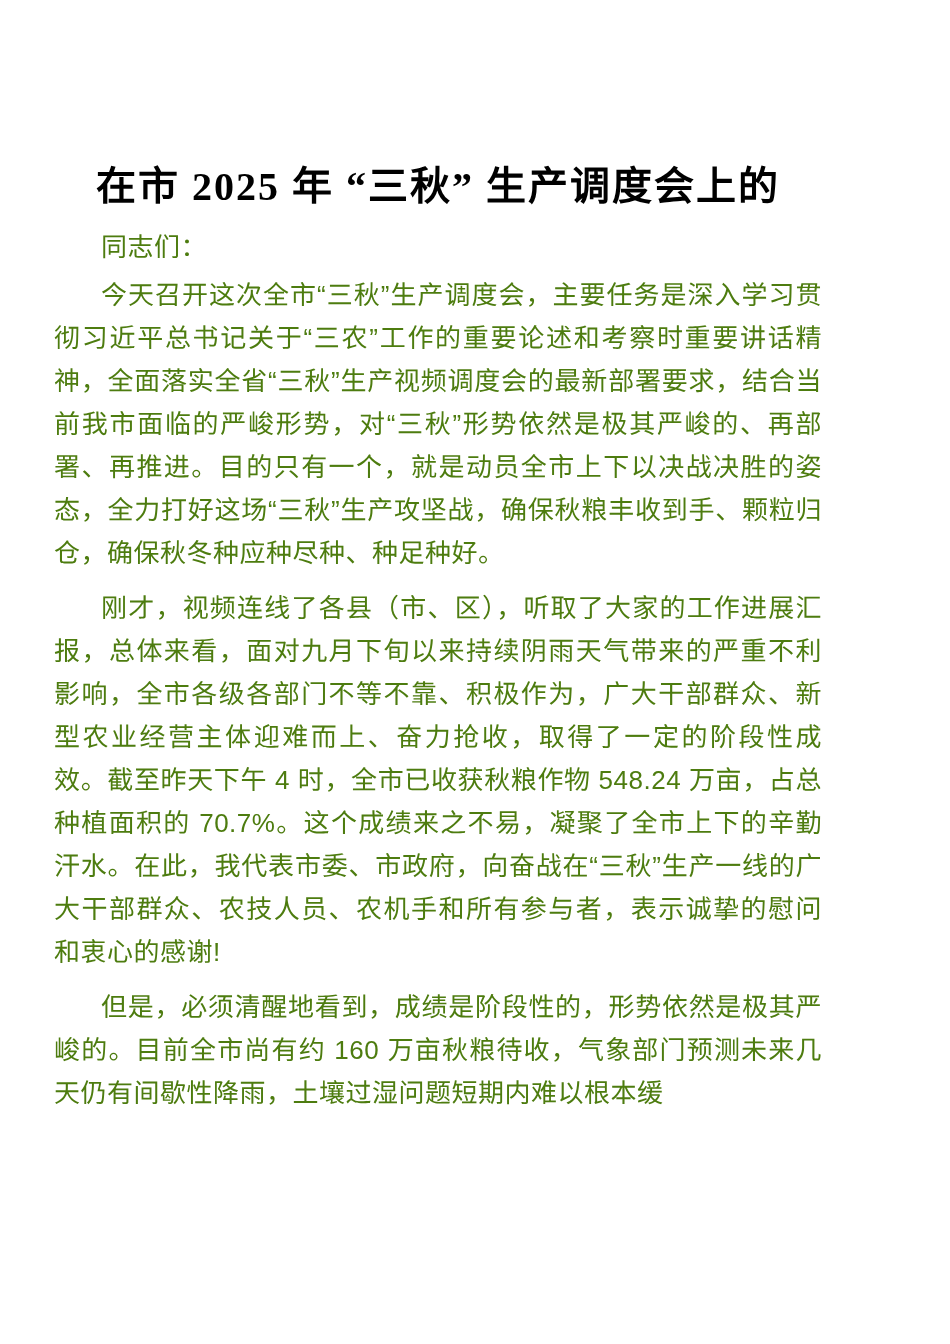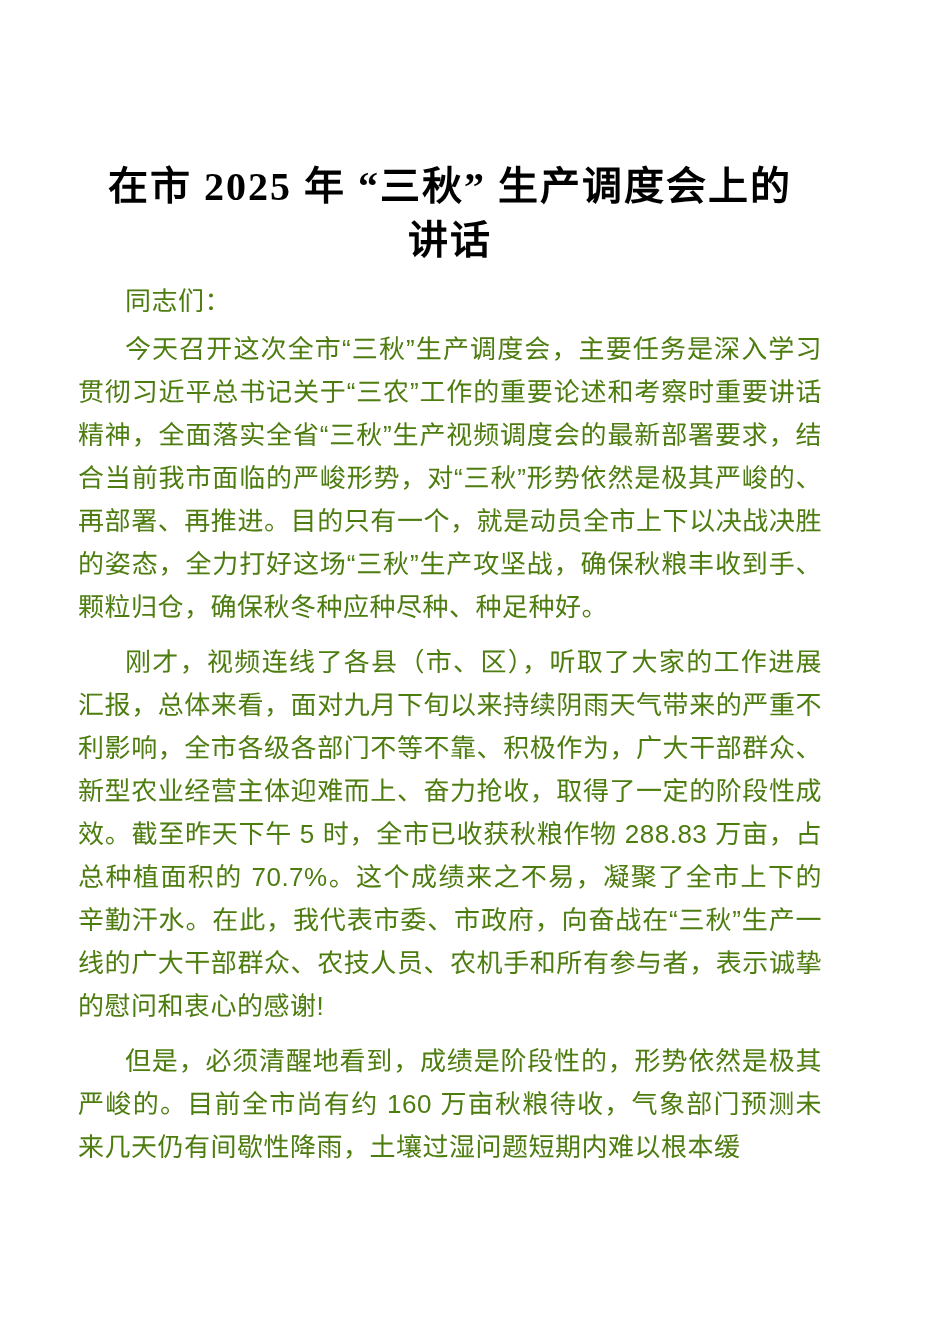--- a/index.html
+++ b/index.html
@@ -11,21 +11,21 @@
     width: 950px;
     height: 1344px;
     overflow: hidden;
     color: #000000;
     font-family: "Liberation Sans", "DejaVu Sans", sans-serif;
   }
   .page {
     box-sizing: border-box;
     width: 950px;
     height: 1344px;
-    padding: 160px 128px 0 78px;
+    padding: 160px 128px 0 54px;
     background: #ffffff;
   }
   .doc-title {
     text-align: center;
     font-family: "Liberation Serif", "DejaVu Serif", serif;
     font-weight: 700;
     font-size: 40px;
     line-height: 54px;
     letter-spacing: 2px;
     color: #000000;
@@ -48,23 +48,22 @@
     margin-bottom: 5px;
   }
 </style>
 </head>
 <body>
 
 <div class="page">
 
   <h1 class="doc-title">
     <span class="title-line">在市 2025 年 “三秋” 生产调度会上的</span>
-    <span class="title-line">讲话</span>
   </h1>
 
   <div class="doc-body">
     <p class="salutation">同志们：</p>
     <p>今天召开这次全市“三秋”生产调度会，主要任务是深入学习贯彻习近平总书记关于“三农”工作的重要论述和考察时重要讲话精神，全面落实全省“三秋”生产视频调度会的最新部署要求，结合当前我市面临的严峻形势，对“三秋”形势依然是极其严峻的、再部署、再推进。目的只有一个，就是动员全市上下以决战决胜的姿态，全力打好这场“三秋”生产攻坚战，确保秋粮丰收到手、颗粒归仓，确保秋冬种应种尽种、种足种好。</p>
-    <p>刚才，视频连线了各县（市、区），听取了大家的工作进展汇报，总体来看，面对九月下旬以来持续阴雨天气带来的严重不利影响，全市各级各部门不等不靠、积极作为，广大干部群众、新型农业经营主体迎难而上、奋力抢收，取得了一定的阶段性成效。截至昨天下午 5 时，全市已收获秋粮作物 288.83 万亩，占总种植面积的 70.7%。这个成绩来之不易，凝聚了全市上下的辛勤汗水。在此，我代表市委、市政府，向奋战在“三秋”生产一线的广大干部群众、农技人员、农机手和所有参与者，表示诚挚的慰问和衷心的感谢!</p>
+    <p>刚才，视频连线了各县（市、区），听取了大家的工作进展汇报，总体来看，面对九月下旬以来持续阴雨天气带来的严重不利影响，全市各级各部门不等不靠、积极作为，广大干部群众、新型农业经营主体迎难而上、奋力抢收，取得了一定的阶段性成效。截至昨天下午 4 时，全市已收获秋粮作物 548.24 万亩，占总种植面积的 70.7%。这个成绩来之不易，凝聚了全市上下的辛勤汗水。在此，我代表市委、市政府，向奋战在“三秋”生产一线的广大干部群众、农技人员、农机手和所有参与者，表示诚挚的慰问和衷心的感谢!</p>
     <p>但是，必须清醒地看到，成绩是阶段性的，形势依然是极其严峻的。目前全市尚有约 160 万亩秋粮待收，气象部门预测未来几天仍有间歇性降雨，土壤过湿问题短期内难以根本缓</p>
   </div>
 
 </div>
 
 </body></html>

